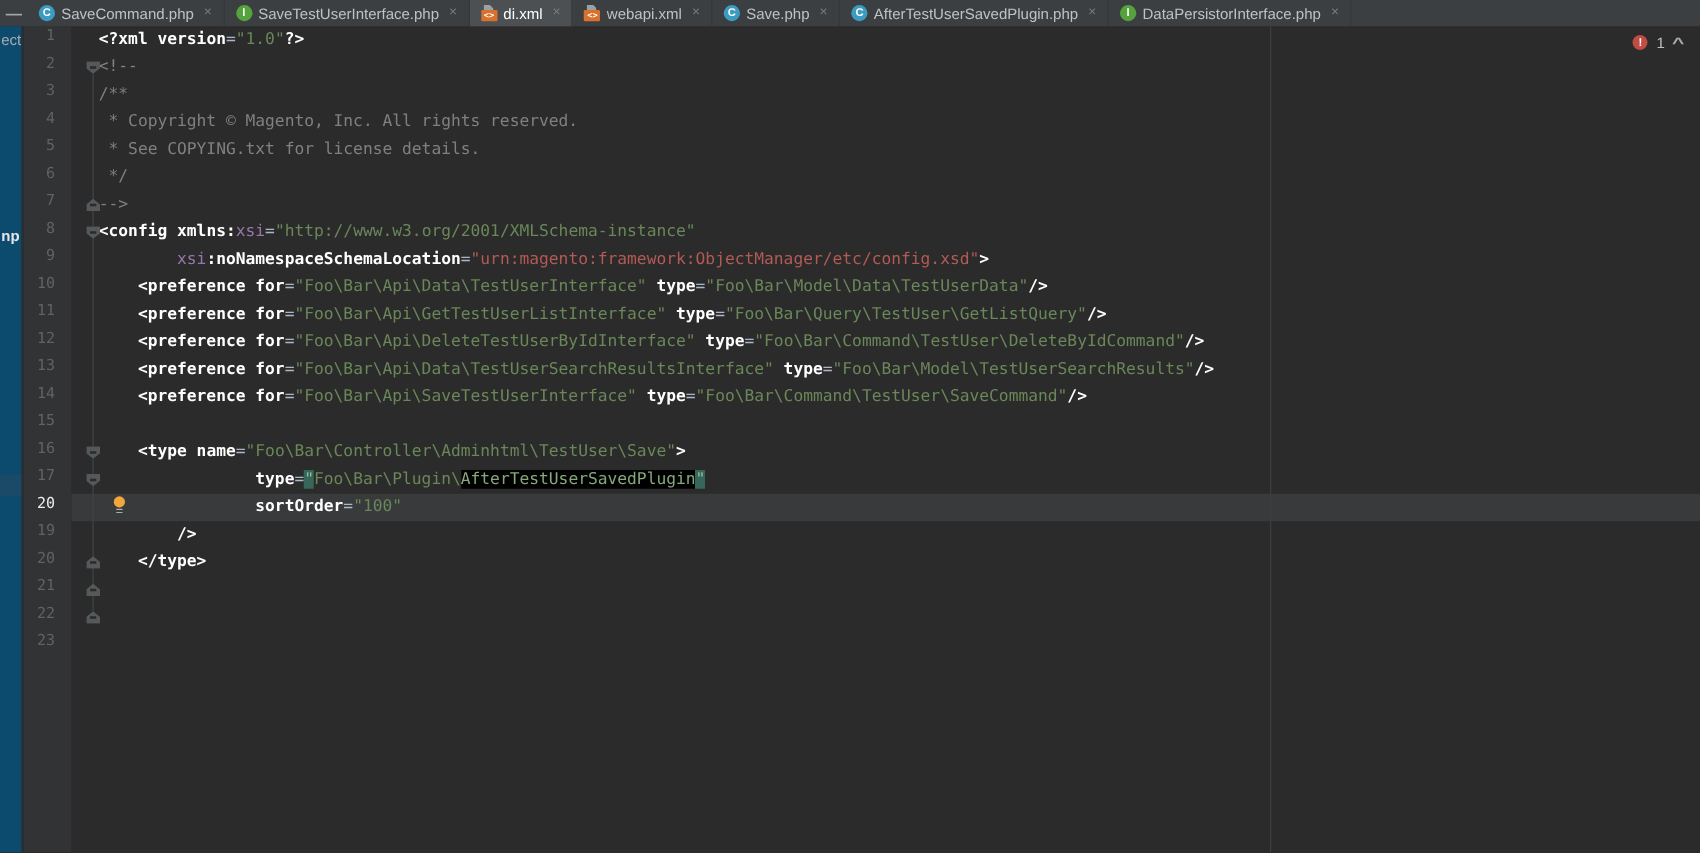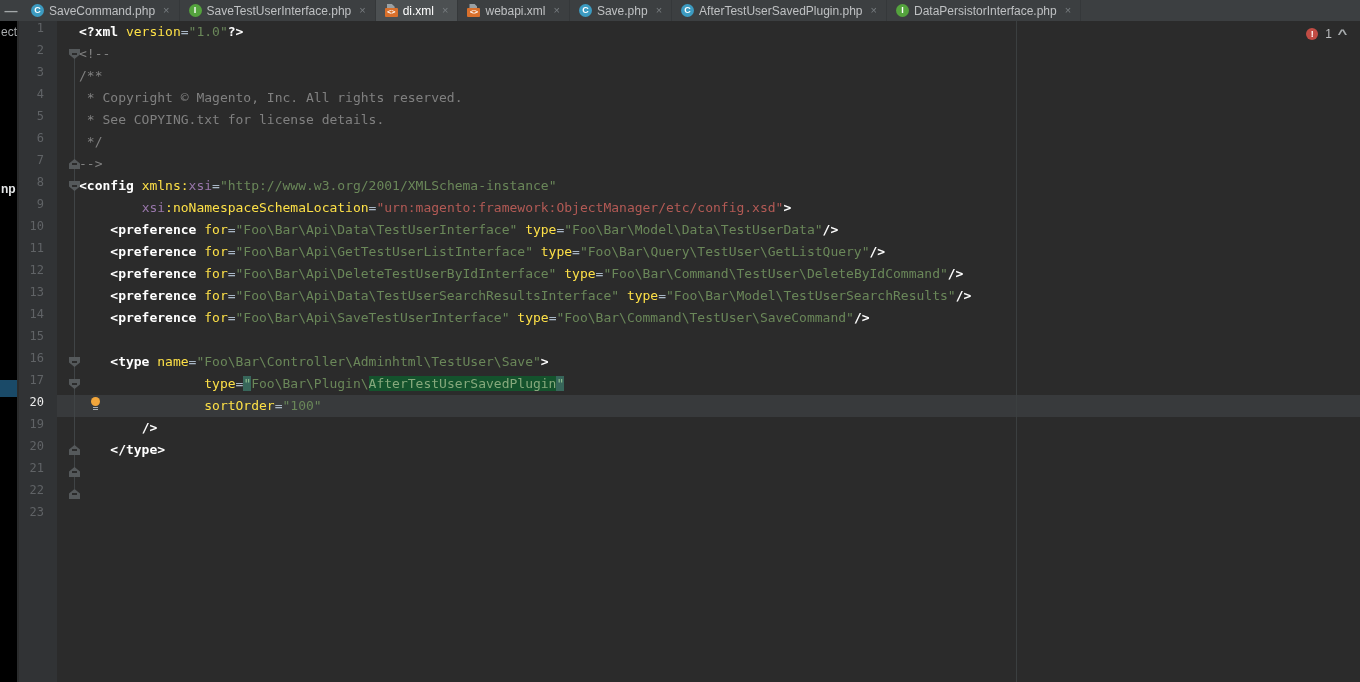--- a/index.html
+++ b/index.html
@@ -16,21 +16,21 @@
          color:#fff;font:bold 9px/13px "Liberation Sans",sans-serif;text-align:center}
   .ficon.php-class{background:#3C9BC1}
   .ficon.php-interface{background:#54A33D}
   .ficon.xml-file{border-radius:0;background:transparent}
   .xml-page{position:absolute;top:0;left:2px;width:8px;height:6px;background:#9AA0A3;
             clip-path:polygon(0 0,65% 0,100% 45%,100% 100%,0 100%)}
   .xml-badge{position:absolute;bottom:0;left:0;width:13px;height:9px;background:#D9702C;border-radius:1px;
              color:#fff;font:bold 7px/9px "DejaVu Sans Mono",monospace;text-align:center;letter-spacing:0}
 
   
-  #sliver{position:absolute;top:21px;left:0;width:18px;bottom:0;background:#000000;border-right:1px solid #2A2C2D;overflow:hidden;z-index:4}
+  #sliver{position:absolute;top:21px;left:0;width:18px;bottom:0;background:#0c4a6e;border-right:1px solid #2A2C2D;overflow:hidden;z-index:4}
   .sliver-frag{position:absolute;left:1px;font-size:12px;color:#A9ACAE;white-space:nowrap}
   .sliver-frag.bright{color:#E4E6E7;font-weight:bold}
   #tree-selection{position:absolute;left:0;top:359px;width:18px;height:17px;background:#1A4A68}
 
   
   #gutter{position:absolute;left:19px;top:21px;width:38px;bottom:0;background:#313335;z-index:3}
   .gutter-line{height:22px;line-height:22px;font:12px "DejaVu Sans Mono","Liberation Mono",monospace;
                color:#606366;text-align:right;padding-right:13px}
   .gutter-line.active{color:#ECECEC}
   #fold-guide{position:absolute;left:74px;top:58px;height:431px;width:1px;background:#404446;z-index:3}
@@ -38,28 +38,28 @@
   .fold-marker.start{clip-path:polygon(0 0,100% 0,100% 55%,50% 100%,0 55%)}
   .fold-marker.end{clip-path:polygon(50% 0,100% 45%,100% 100%,0 100%,0 45%)}
   .fold-marker::after{content:"";position:absolute;left:3px;right:3px;top:4px;height:2px;background:#2B2B2B}
 
   
   #active-line{position:absolute;left:57px;right:0;top:395px;height:22px;background:#383A3C;z-index:1}
   #margin-guide{position:absolute;left:1016px;top:21px;bottom:0;width:1px;background:#3B3F40;z-index:2}
   #code{position:absolute;left:57px;top:21px;right:0;z-index:3}
   .code-line{height:22px;white-space:pre;font:13px/22px "DejaVu Sans Mono","Liberation Mono",monospace;padding-left:22px}
   .s-t{color:#ffffff;font-weight:bold}
-  .s-a{color:#fde047;font-weight:normal}
+  .s-a{color:#ffffff;font-weight:bold}
   .s-p{color:#A9B7C6}
   .s-s{color:#6A8759}
   .s-e{color:#B35A55}
   .s-c{color:#808080}
   .s-n{color:#9876AA}
   .s-hq{color:#8EBF8E;background:#37665A}
-  .s-hs{color:#86A87C;background:#14532d}
+  .s-hs{color:#86A87C;background:#000000}
 
   
   #bulb{position:absolute;left:89px;top:397px;width:13px;height:15px;z-index:5}
   #bulb::before{content:"";position:absolute;left:2px;top:0;width:9px;height:9px;border-radius:50%;background:#F2A63B}
   #bulb::after{content:"";position:absolute;left:4px;top:10px;width:5px;height:4px;
                background:linear-gradient(#A8ADAF 30%,transparent 30%,transparent 60%,#A8ADAF 60%,#A8ADAF 85%,transparent 85%)}
 
   
   #inspections{position:absolute;top:27px;right:14px;display:flex;align-items:center;gap:7px;z-index:6}
   .err-icon{width:12px;height:12px;border-radius:50%;background:#C14C44;color:#FFF;

